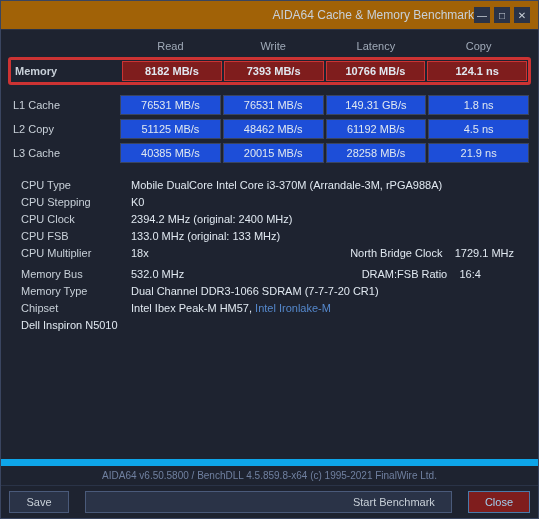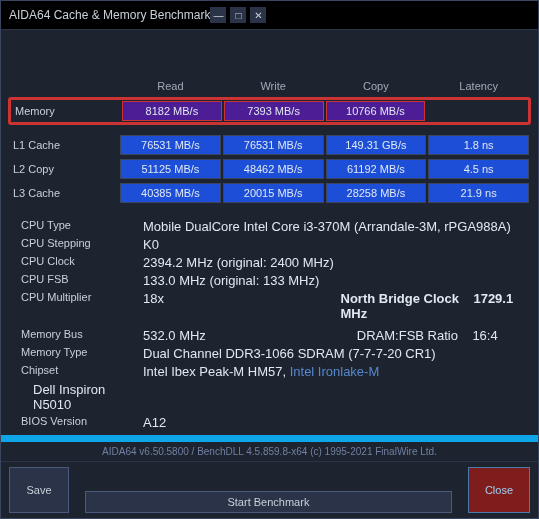--- a/index.html
+++ b/index.html
@@ -17,24 +17,24 @@
     }
     .window {
       width: 539px;
       height: 519px;
       background: #1e2330;
       border: 1px solid #3a4560;
       display: flex;
       flex-direction: column;
     }
     .title-bar {
-      background: #000000;
+      background: #a16207;
       display: flex;
       align-items: center;
-      justify-content: flex-start;
+      justify-content: flex-end;
       padding: 6px 8px;
       border-bottom: 1px solid #2a3347;
       flex-shrink: 0;
     }
     .title-text {
       color: #c8d0d8;
       font-size: 12px;
     }
     .window-controls {
       display: flex;
@@ -62,21 +62,20 @@
       flex: 1;
       padding: 6px 8px;
       overflow: hidden;
     }
     
     .col-headers {
       display: grid;
       grid-template-columns: 110px 1fr 1fr 1fr 1fr;
       margin-bottom: 2px;
       padding: 2px 0;
-      margin-top: 40px;
     }
     .col-header {
       text-align: center;
       color: #a0aab8;
       font-size: 11px;
       padding: 2px 4px;
     }
     .col-header:first-child { text-align: left; }
 
     
@@ -97,25 +96,26 @@
       border: 1px solid #3a4560;
       text-align: center;
       padding: 3px 4px;
       font-size: 11px;
       color: #e0e8f0;
       margin: 1px;
     }
     
     .memory-highlight .row-value {
       border: 1px solid #cc3333;
-      background: #4c1d95;
+      background: #7f1d1d;
     }
     .memory-highlight {
       outline: 2px solid #cc3333;
       outline-offset: -1px;
+      font-weight: bold;
     }
 
     .separator {
       height: 8px;
     }
 
     
     .info-section {
       padding: 4px 8px;
     }
@@ -125,23 +125,22 @@
       margin-bottom: 1px;
       min-height: 16px;
     }
     .info-label {
       color: #c8d0d8;
       font-size: 11px;
       padding: 1px 4px;
     }
     .info-value {
       color: #e0e8f0;
-      font-size: 13px;
+      font-size: 11px;
       padding: 1px 4px;
-      margin-left: 12px;
     }
 
     
     .footer-text {
       text-align: center;
       color: #7080a0;
       font-size: 10px;
       padding: 4px 8px;
       border-top: 7px solid #0ea5e9;
       flex-shrink: 0;
@@ -159,22 +158,21 @@
       background: #2a3347;
       border: 1px solid #4a5a7a;
       color: #c8d0d8;
       cursor: pointer;
       font-size: 11px;
       min-width: 60px;
       text-align: center;
     }
     .btn-start {
       flex: 1;
-      text-align: center;
-      margin-top: 24px;
+      text-align: right;
     }
     .btn-close {
       background: #7f1d1d;
       border-color: #4a7aaa;
       color: #a0d0f0;
     }
   </style>
 </head>
 <body>
 
@@ -189,29 +187,30 @@
     </div>
   </div>
 
   <div class="content">
     <div class="benchmark-table">
 
       <div class="col-headers">
         <div class="col-header"></div>
         <div class="col-header">Read</div>
         <div class="col-header">Write</div>
+        <div class="col-header">Latency</div>
         <div class="col-header">Copy</div>
-        <div class="col-header">Latency</div>
       </div>
 
       <div class="bench-row memory-highlight" style="border: 2px solid #cc3333; border-radius:2px;">
         <div class="row-label">Memory</div>
         <div class="row-value">8182 MB/s</div>
         <div class="row-value">7393 MB/s</div>
         <div class="row-value">10766 MB/s</div>
+        <div class="row-value">124.1 ns</div>
       </div>
 
       <div class="separator"></div>
 
       <div class="bench-row">
         <div class="row-label">L1 Cache</div>
         <div class="row-value">76531 MB/s</div>
         <div class="row-value">76531 MB/s</div>
         <div class="row-value">149.31 GB/s</div>
         <div class="row-value">1.8 ns</div>
@@ -253,21 +252,21 @@
         </div>
 
         <div class="info-row">
           <span class="info-label">CPU FSB</span>
           <span class="info-value">133.0 MHz  (original: 133 MHz)</span>
         </div>
 
         <div class="info-row" style="display:grid; grid-template-columns: 110px 1fr 1fr;">
           <span class="info-label">CPU Multiplier</span>
           <span class="info-value">18x</span>
-          <span class="info-value" style="padding-right:8px;font-weight:bold;">
+          <span class="info-value" style="text-align:right; padding-right:8px;">
             <span>North Bridge Clock</span>
             &nbsp;&nbsp;
             <span>1729.1 MHz</span>
           </span>
         </div>
 
         <div style="height:4px;"></div>
 
         <div class="info-row" style="display:grid; grid-template-columns: 110px 1fr 1fr;">
           <span class="info-label">Memory Bus</span>
@@ -288,24 +287,20 @@
           <span class="info-label">Chipset</span>
           <span class="info-value">
             Intel Ibex Peak-M HM57, <span style="color:#5588cc;">Intel Ironlake-M</span>
           </span>
         </div>
 
         <div class="info-row">
           <span class="info-value">Dell Inspiron N5010</span>
         </div>
 
-        <div class="info-row">
-          <span class="info-label">BIOS Version</span>
-          <span class="info-value">A12</span>
-        </div>
       </div>
     </div>
 
     <div class="footer-text">AIDA64 v6.50.5800 / BenchDLL 4.5.859.8-x64  (c) 1995-2021 FinalWire Ltd.</div>
   </div>
 
   <div class="button-bar">
     <button class="btn">Save</button>
     <button class="btn btn-start">Start Benchmark</button>
     <button class="btn btn-close">Close</button>

